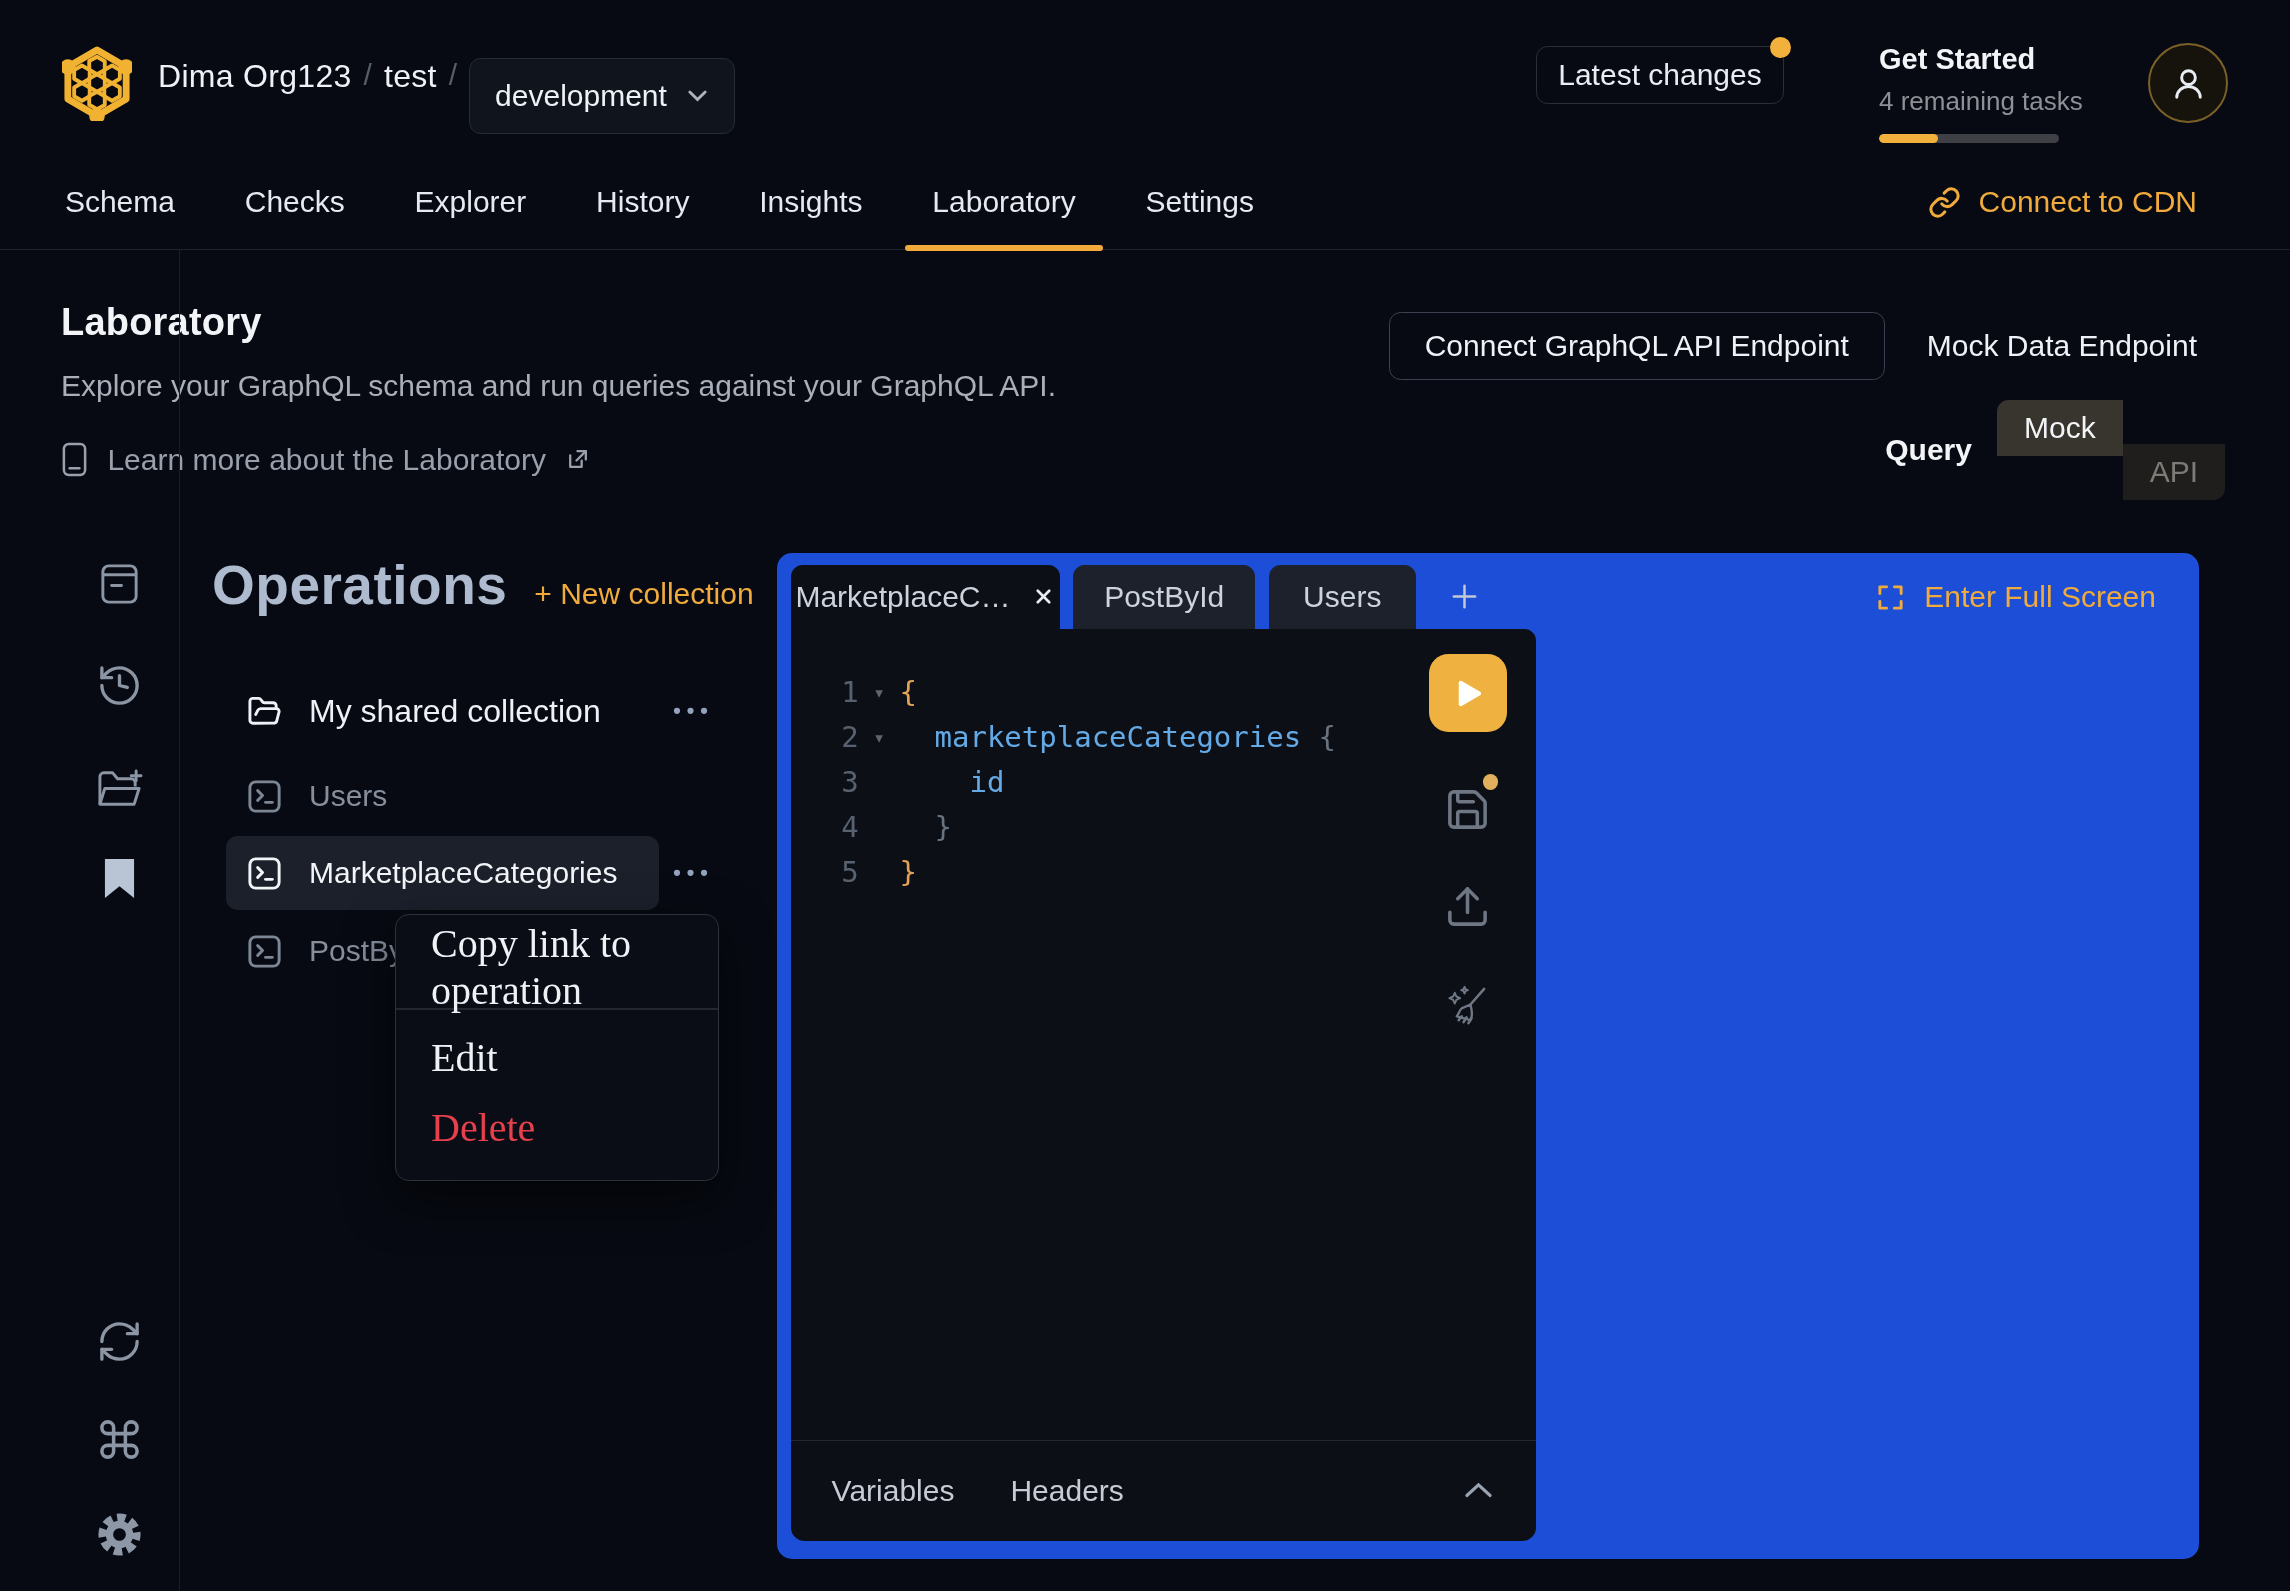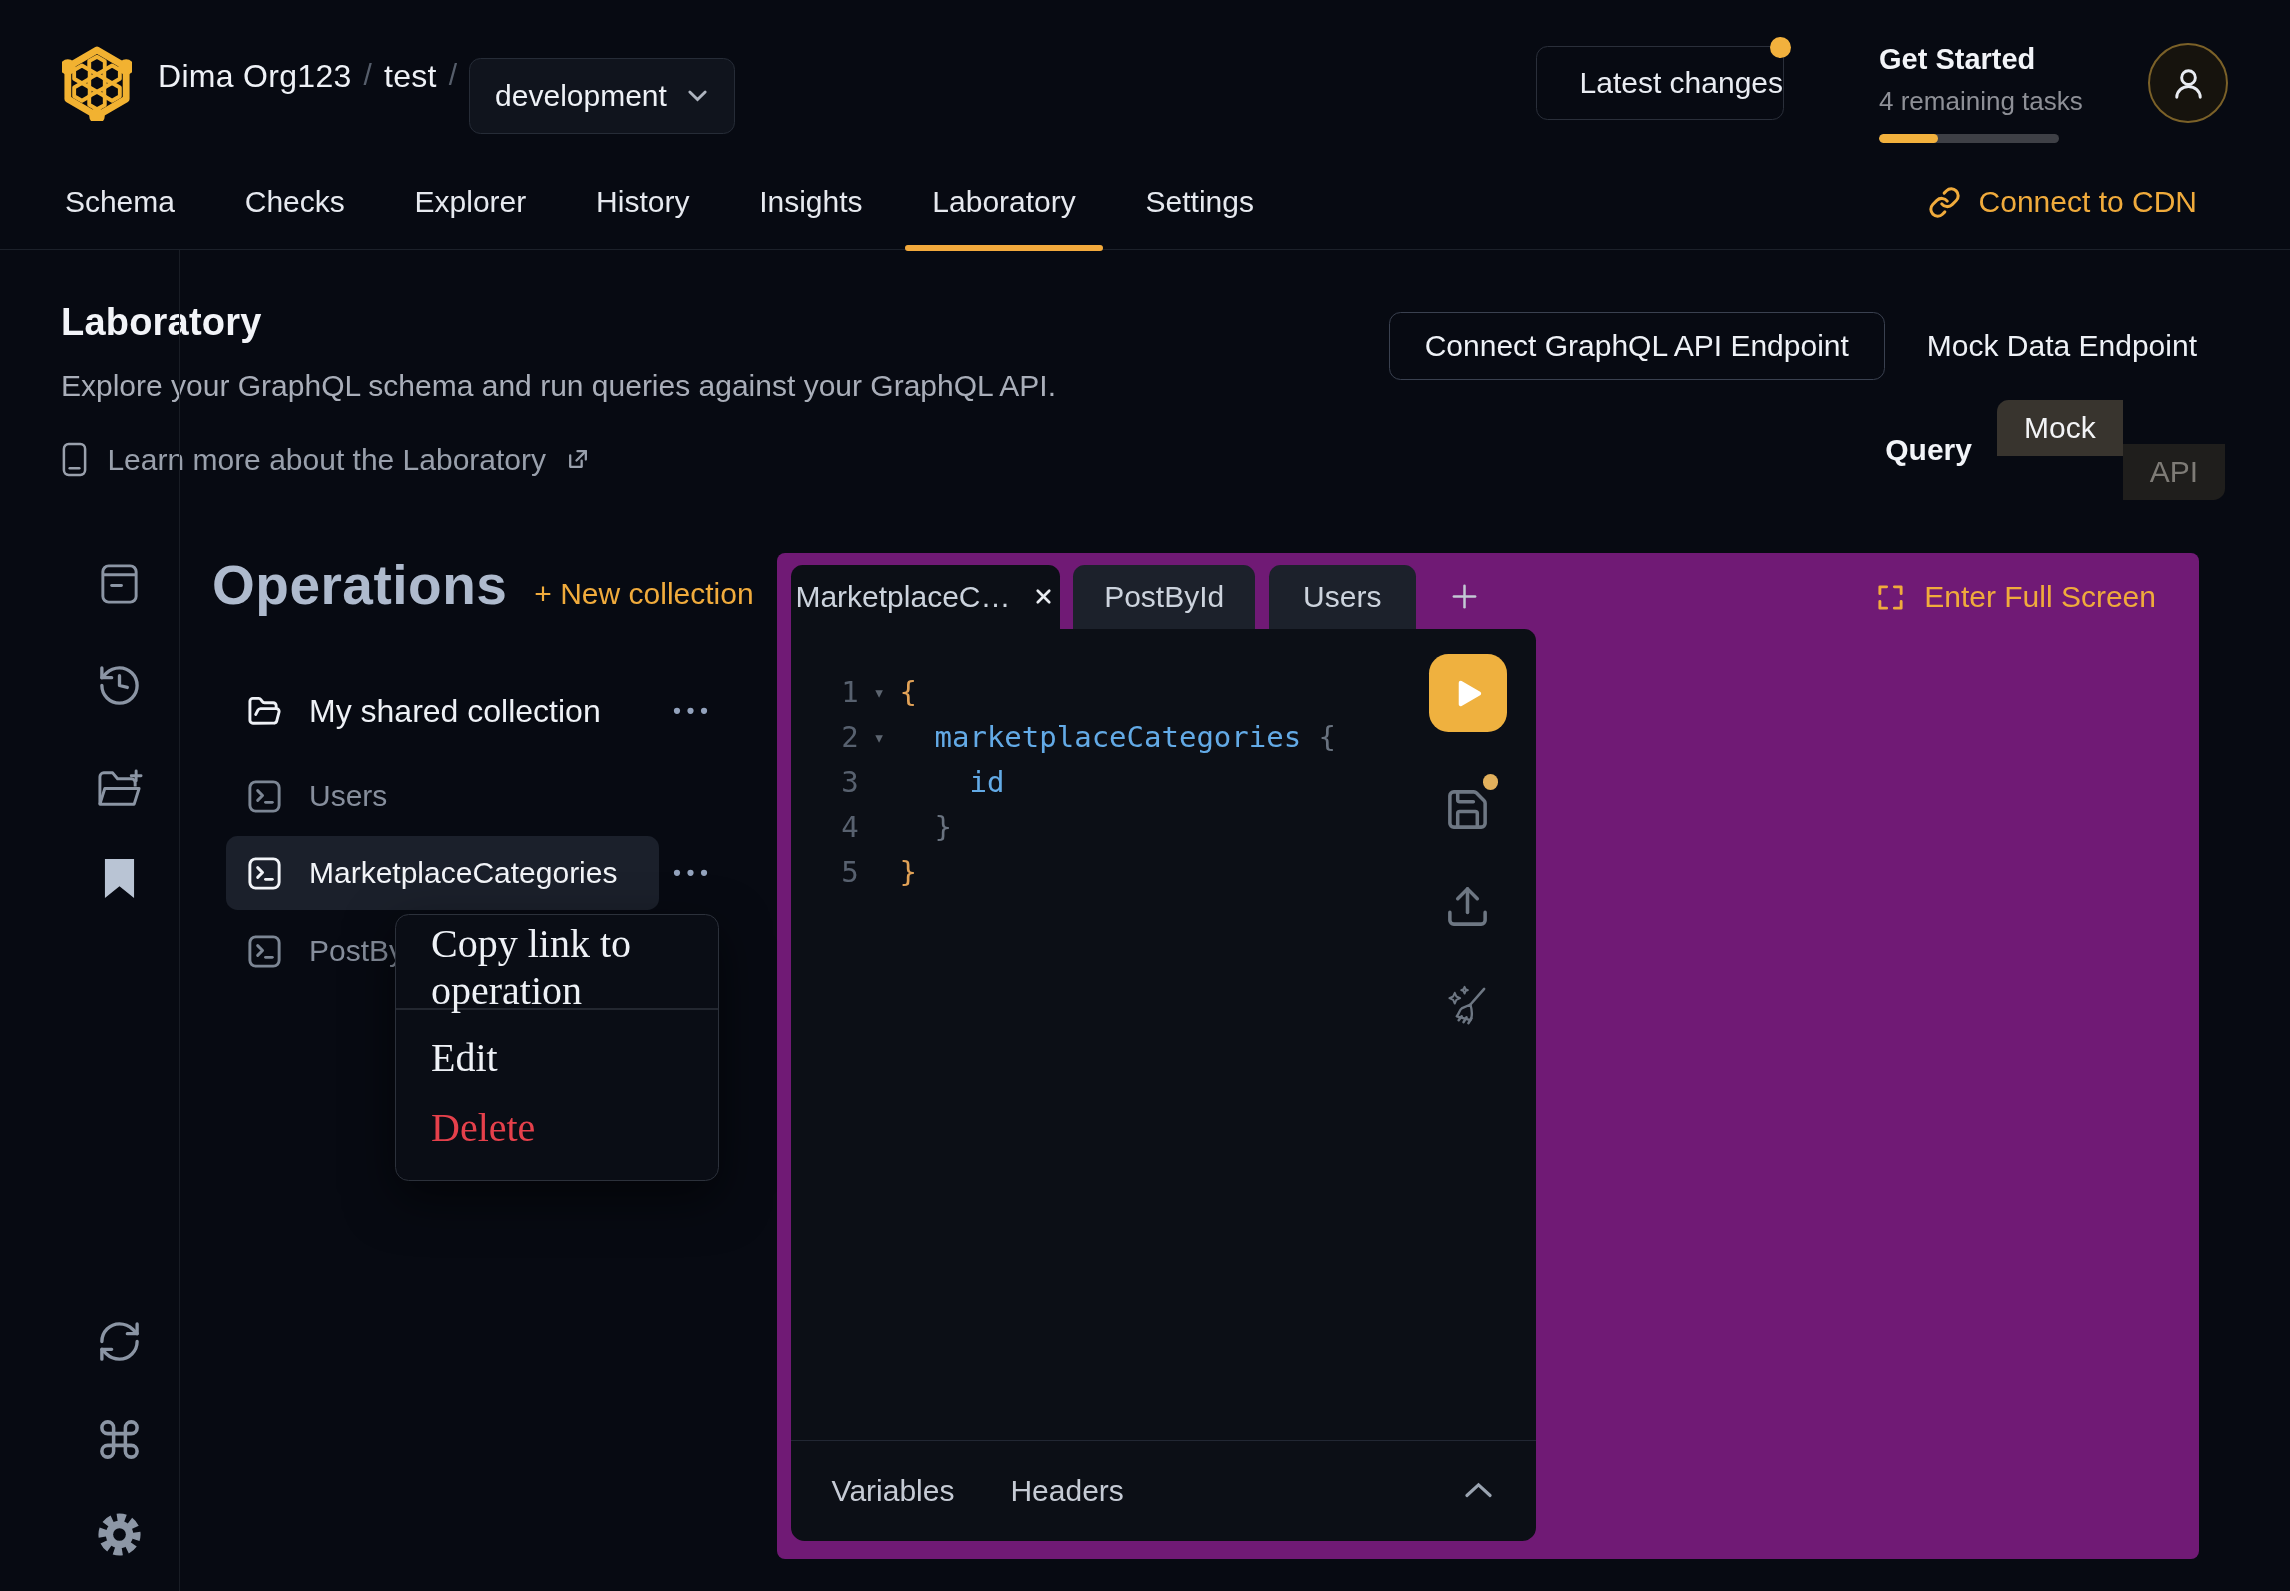--- a/index.html
+++ b/index.html
@@ -10,23 +10,23 @@
   svg { display:block; }
 
   
   .topbar { position:absolute; top:0; left:0; right:0; height:163px; }
   .logo { position:absolute; left:62px; top:45px; }
   .crumbs { position:absolute; left:158px; top:58px; display:flex; align-items:flex-start; gap:12px; font-size:32px; }
   .crumb { color:#eef1f6; letter-spacing:0.3px; cursor:pointer; }
   .crumb-sep { color:#565e6b; font-size:30px; }
   .variant-btn { display:flex; align-items:center; gap:19.4px; background:#10141d; border:1.9px solid #262c37;
                  border-radius:11.6px; padding:0 25px; height:76px; font-size:30px; color:#eef1f6; cursor:pointer; }
-  .latest-btn { position:absolute; left:1536px; top:46px; width:248px; height:74px; border:1.9px solid #2a2f3a;
+  .latest-btn { position:absolute; left:1536px; top:46px; width:248px; height:58px; border:1.9px solid #2a2f3a;
                 border-radius:11.6px; background:transparent; color:#e9ecf2; font-size:30px;
-                font-family:inherit; cursor:pointer;text-align:right; }
+                font-family:inherit; cursor:pointer; }
   .notif-dot { position:absolute; left:1770px; top:37px; width:21.3px; height:21.3px; border-radius:50%; background:#f2b13d; }
   .getstarted { position:absolute; left:1879px; top:43px; width:184px; }
   .gs-title { font-size:29px; font-weight:700; color:#f2f4f8; }
   .gs-sub { font-size:26px; color:#8e9097; margin-top:9.7px; white-space:nowrap; }
   .gs-track { margin-top:17.5px; width:180px; height:8.7px; border-radius:4.9px; background:#3e4046; overflow:hidden; }
   .gs-fill { height:100%; border-radius:4.9px; background:#f2b13d; }
   .avatar { position:absolute; left:2148px; top:43px; width:80px; height:80px; border-radius:50%;
             background:#16130d; border:2.9px solid #7b6128; display:grid; place-items:center; cursor:pointer; }
 
   
@@ -80,21 +80,21 @@
   .ctx-menu { position:absolute; left:183px; top:361px; width:324px; background:#0a0d15;
               border:1.9px solid #2c313b; border-radius:13.6px; padding:15.5px 0 23px; z-index:40;
               box-shadow:0 17.5px 49px rgba(0,0,0,.55); }
   .mi { display:flex; align-items:center; padding:0 35px; font-size:40px; color:#eef1f6; cursor:pointer;font-family:Liberation Serif, serif; }
   .mi-copy { height:72px; }
   .mi-edit { height:83px; }
   .mi-delete { height:58px; color:#e5404b; }
   .menu-div { height:1.9px; background:#232730; margin:5.8px 0; }
 
   
-  .panel { position:absolute; left:777px; top:553px; right:91px; bottom:32px; background:#701a75; border-radius:8px; }
+  .panel { position:absolute; left:777px; top:553px; right:91px; bottom:32px; background:#1d4ed8; border-radius:15px; }
   .etabs { position:absolute; left:13.6px; top:11.6px; height:64px; display:flex; align-items:flex-end; }
   .etab { height:64px; display:flex; align-items:center; justify-content:center; gap:21.3px;
           border-radius:11.6px 11.6px 0 0; font-size:30px; color:#ccd3dd; cursor:pointer; }
   .etab.active { background:#0c0f16; width:269px; }
   .etab.rest { background:#1c212b; }
   .etab-close { background:none; border:none; cursor:pointer; color:#e8ebf0; display:grid; place-items:center; }
   .etab-plus { width:58px; height:64px; background:none; border:none; cursor:pointer; color:#c2c9d4;
                display:grid; place-items:center; margin-left:19.4px; }
   .fullscreen { position:absolute; right:43px; top:27px; display:flex; align-items:center; gap:19.4px;
                 color:#f0ab3c; font-size:30px; cursor:pointer; }

